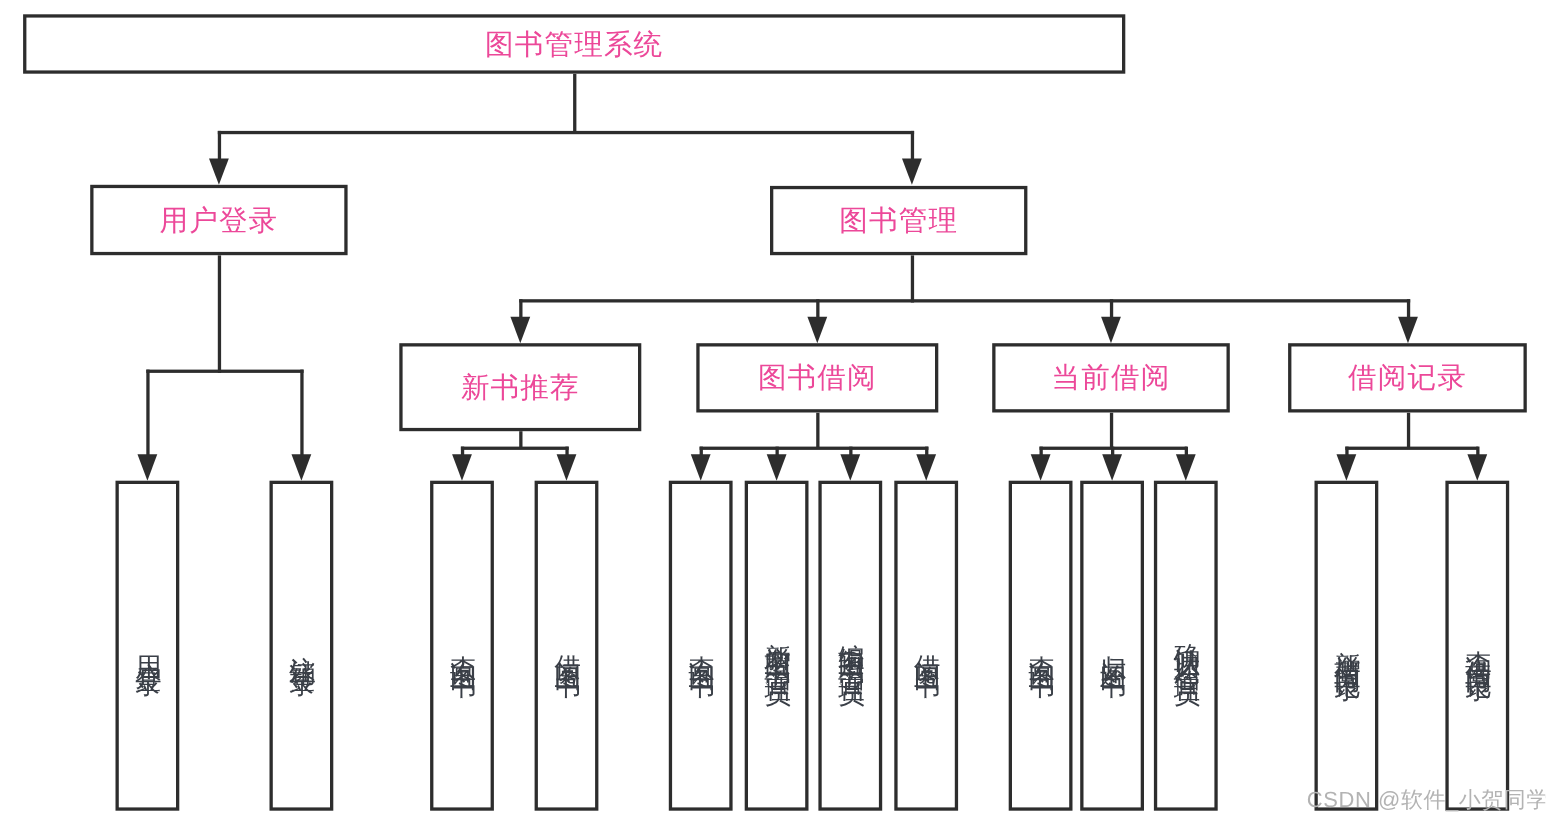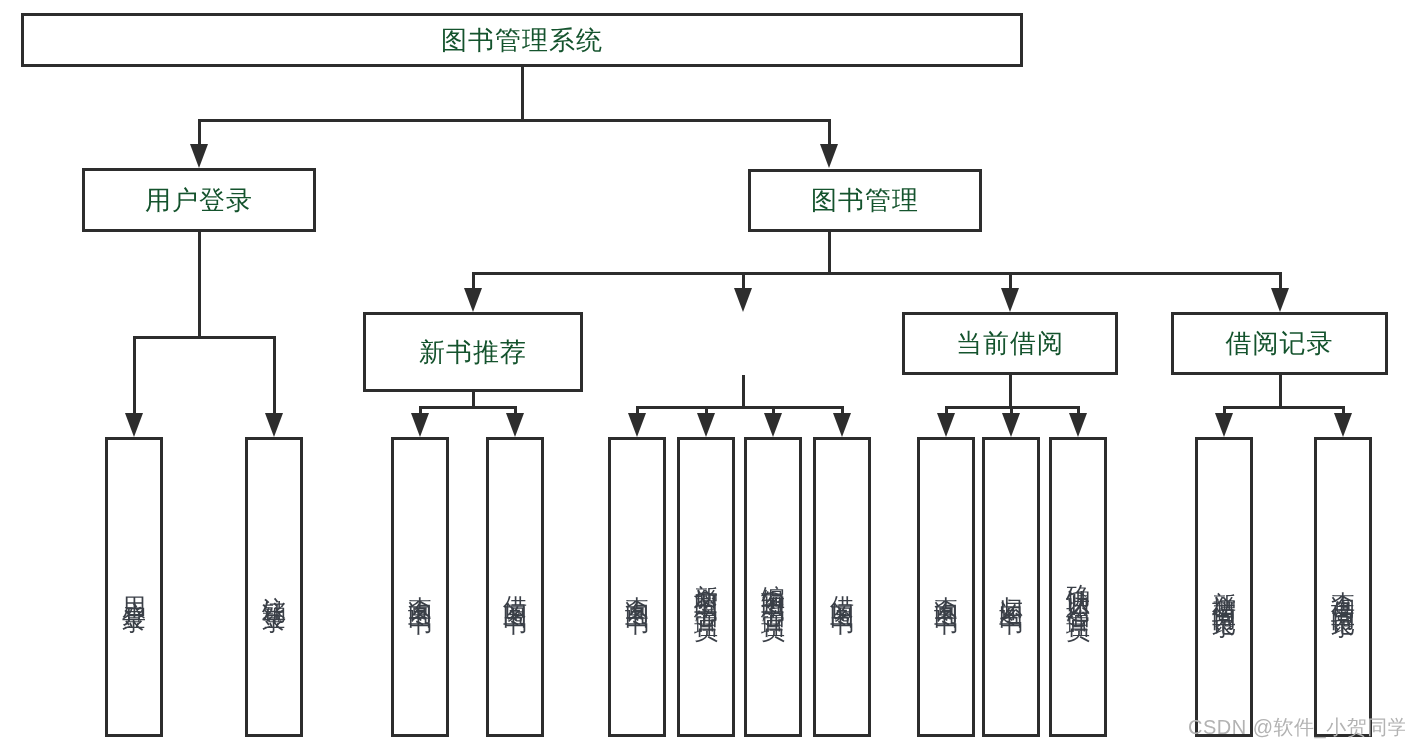--- a/index.html
+++ b/index.html
@@ -5,21 +5,21 @@
   html,body{margin:0;padding:0;background:#ffffff;}
   #stage{
     position:relative;width:1405px;height:747px;background:#ffffff;overflow:hidden;
     font-family:"Liberation Sans","DejaVu Sans",sans-serif;
   }
   .hbox{
     position:absolute;box-sizing:border-box;background:#ffffff;
     border:3px solid #2d2d2d;display:flex;align-items:center;justify-content:center;
   }
   .hbox .lbl{
-    font-size:26px;color:#14532d;letter-spacing:1px;white-space:nowrap;
+    font-size:26px;color:#ec4899;letter-spacing:1px;white-space:nowrap;
   }
   .leaf{
     position:absolute;box-sizing:border-box;background:#ffffff;top:437px;width:58px;height:300px;
     border:3px solid #2d2d2d;display:flex;align-items:center;justify-content:center;
   }
   .leaf .vlbl{
     writing-mode:vertical-rl;text-orientation:mixed;
     font-size:24px;color:#3a3f47;letter-spacing:5px;line-height:1;white-space:nowrap;
   }
   .line{position:absolute;background:#2d2d2d;}
@@ -101,28 +101,31 @@
   <div class="arrow" style="left:1334px;top:413px"></div>
 
   <div class="hbox" style="left:21px;top:13px;width:1002px;height:54px">
     <span class="lbl">图书管理系统</span>
   </div>
 
   <div class="hbox" style="left:82px;top:168px;width:234px;height:64px">
     <span class="lbl">用户登录</span>
   </div>
 
-  <div class="hbox" style="left:748px;top:169px;width:234px;height:63px">
+  <div class="hbox" style="left:700px;top:169px;width:234px;height:63px">
     <span class="lbl">图书管理</span>
   </div>
 
   <div class="hbox" style="left:363px;top:312px;width:220px;height:80px">
     <span class="lbl">新书推荐</span>
   </div>
 
+  <div class="hbox" style="left:633px;top:312px;width:220px;height:63px">
+    <span class="lbl">图书借阅</span>
+  </div>
 
   <div class="hbox" style="left:902px;top:312px;width:216px;height:63px">
     <span class="lbl">当前借阅</span>
   </div>
 
   <div class="hbox" style="left:1171px;top:312px;width:217px;height:63px">
     <span class="lbl">借阅记录</span>
   </div>
 
   <div class="leaf" style="left:105px">

